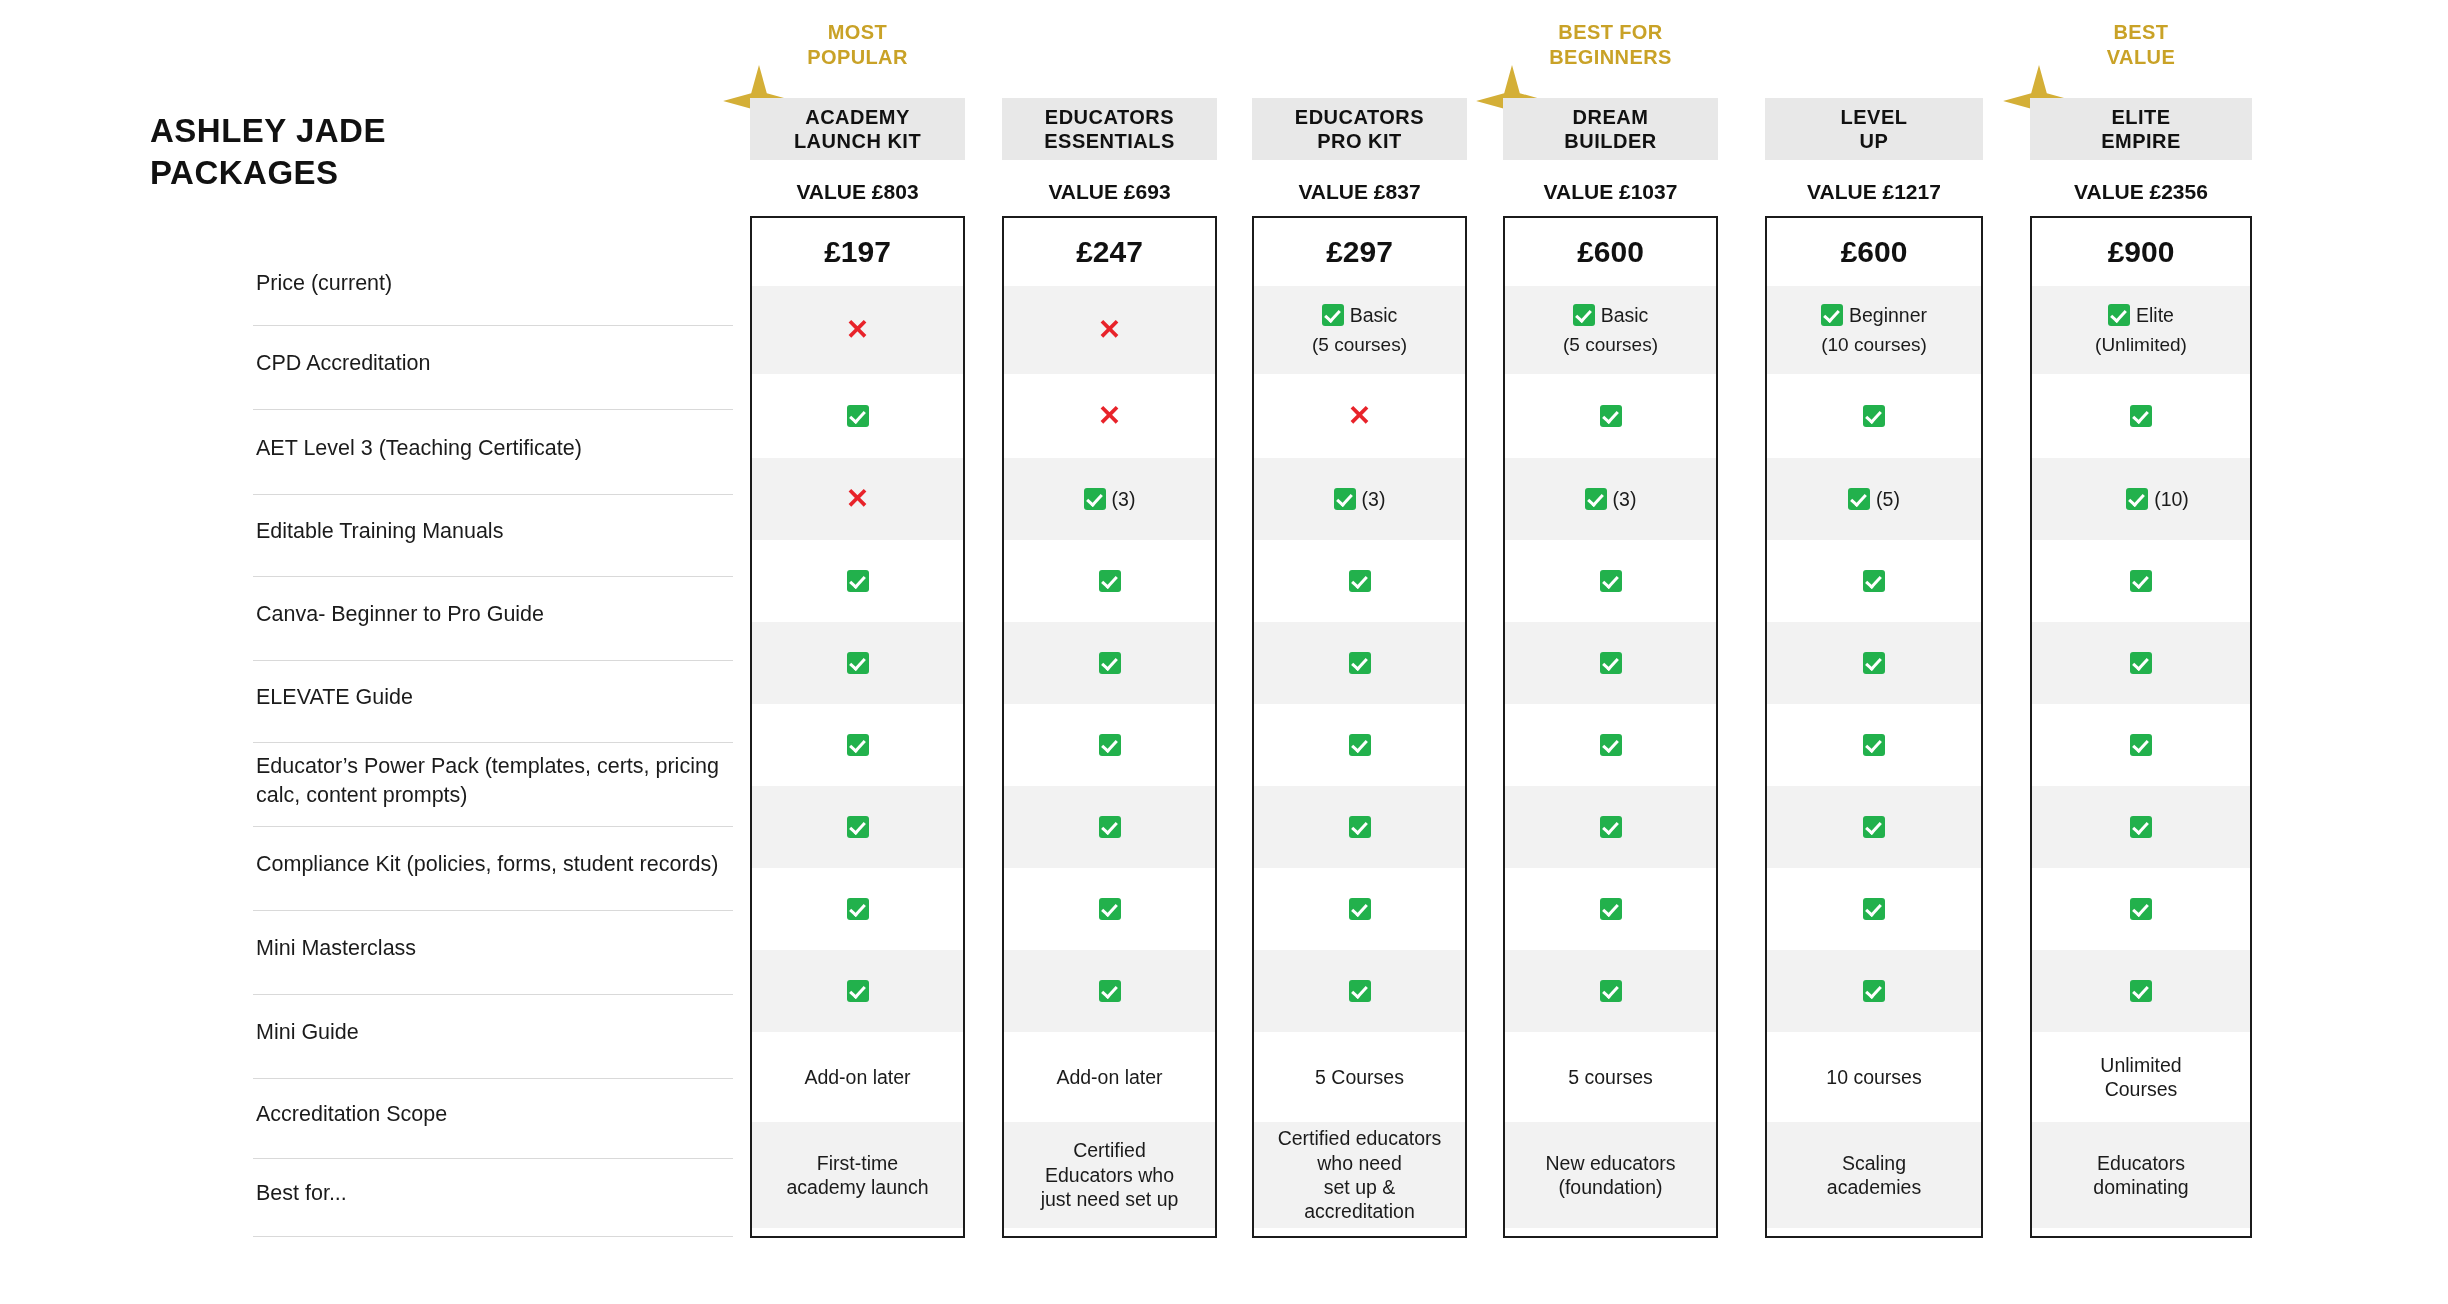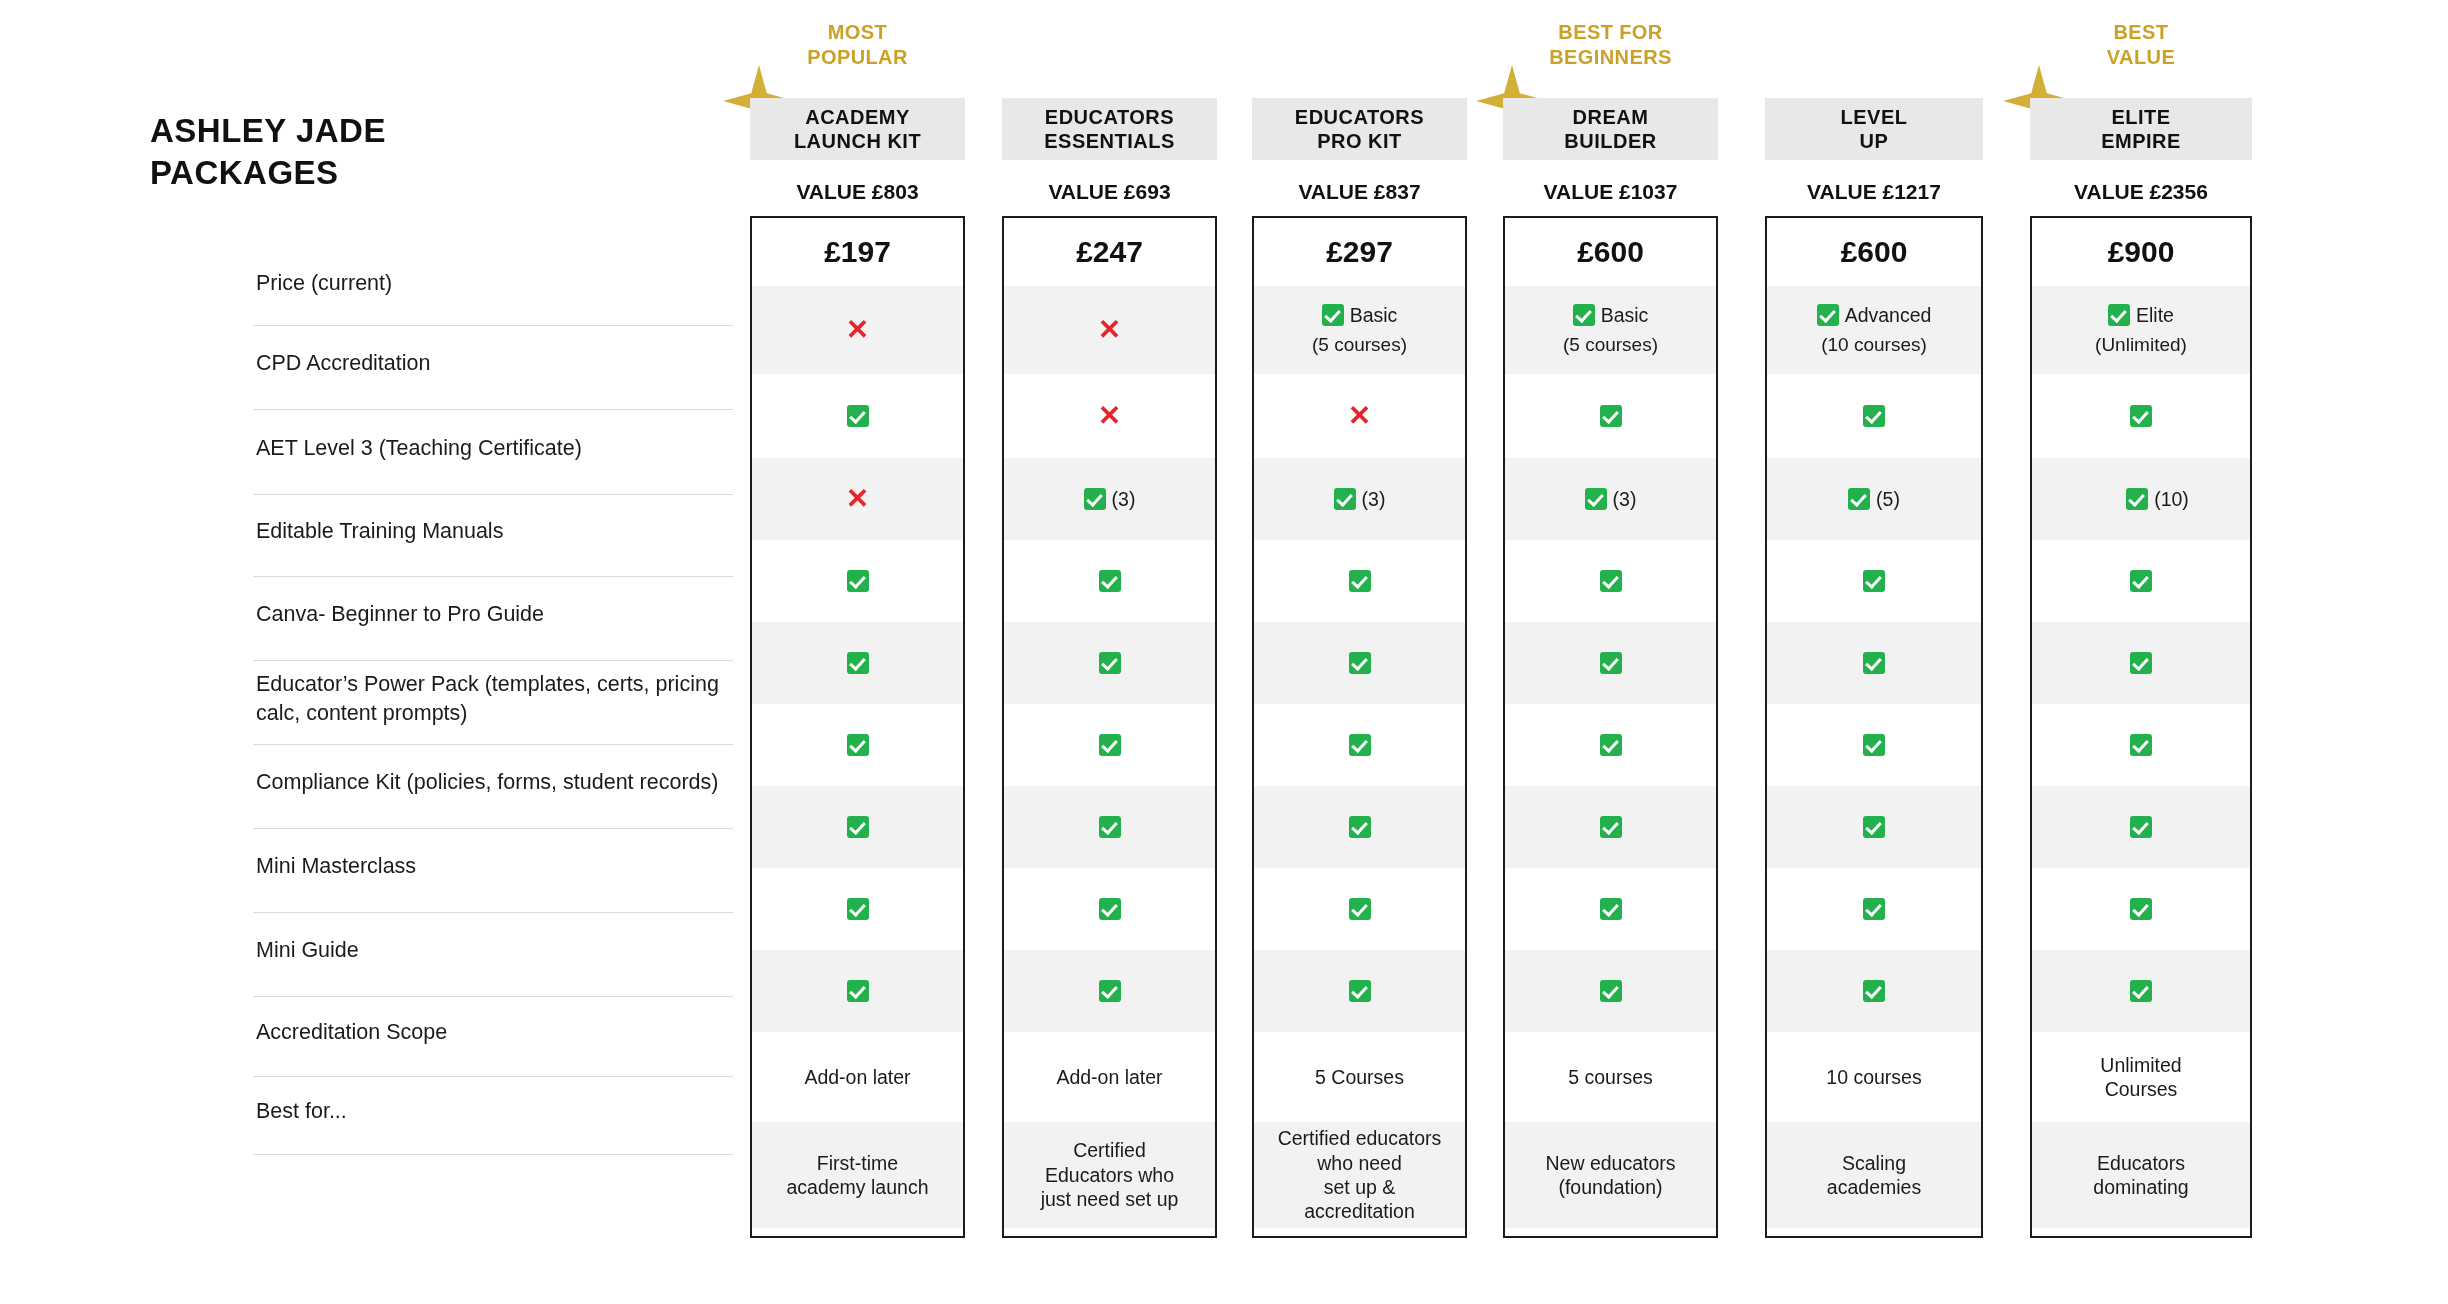--- a/index.html
+++ b/index.html
@@ -186,20 +186,23 @@
       </div>
       <div class="feature-row" style="height: 85px;">
         <div class="feature-label">AET Level 3 (Teaching Certificate)</div>
       </div>
       <div class="feature-row" style="height: 82px;">
         <div class="feature-label">Editable Training Manuals</div>
       </div>
       <div class="feature-row" style="height: 84px;">
         <div class="feature-label">Canva- Beginner to Pro Guide</div>
       </div>
+      <div class="feature-row" style="height: 82px;">
+        <div class="feature-label">ELEVATE Guide</div>
+      </div>
       <div class="feature-row" style="height: 84px;">
         <div class="feature-label">Educator’s Power Pack (templates, certs, pricing calc, content prompts)</div>
       </div>
       <div class="feature-row" style="height: 84px; text-align: right;">
         <div class="feature-label">Compliance Kit (policies, forms, student records)</div>
       </div>
       <div class="feature-row" style="height: 84px;">
         <div class="feature-label">Mini Masterclass</div>
       </div>
       <div class="feature-row" style="height: 84px;">
@@ -488,21 +491,21 @@
       <div class="col" style="left: 1765px; width: 218px;">
         <div class="header-box" style="background: rgb(232, 232, 232);">
           <span>LEVEL<br>UP</span>
         </div>
         <div class="value-line">VALUE £1217</div>
         <div class="card">
           <div class="price">£600</div>
           <div class="cell alt" style="height: 88px;">
             <div class="cell-inner">
               <span class="chk"></span>
-              <span class="cell-text">Advanced</span>
+              <span class="cell-text">Beginner</span>
               <span class="cell-sub">(10 courses)</span>
             </div>
           </div>
           <div class="cell plain" style="height: 84px;">
             <div class="cell-inner">
               <span class="chk"></span>
             </div>
           </div>
           <div class="cell alt" style="height: 82px;">
             <div class="cell-inner">

